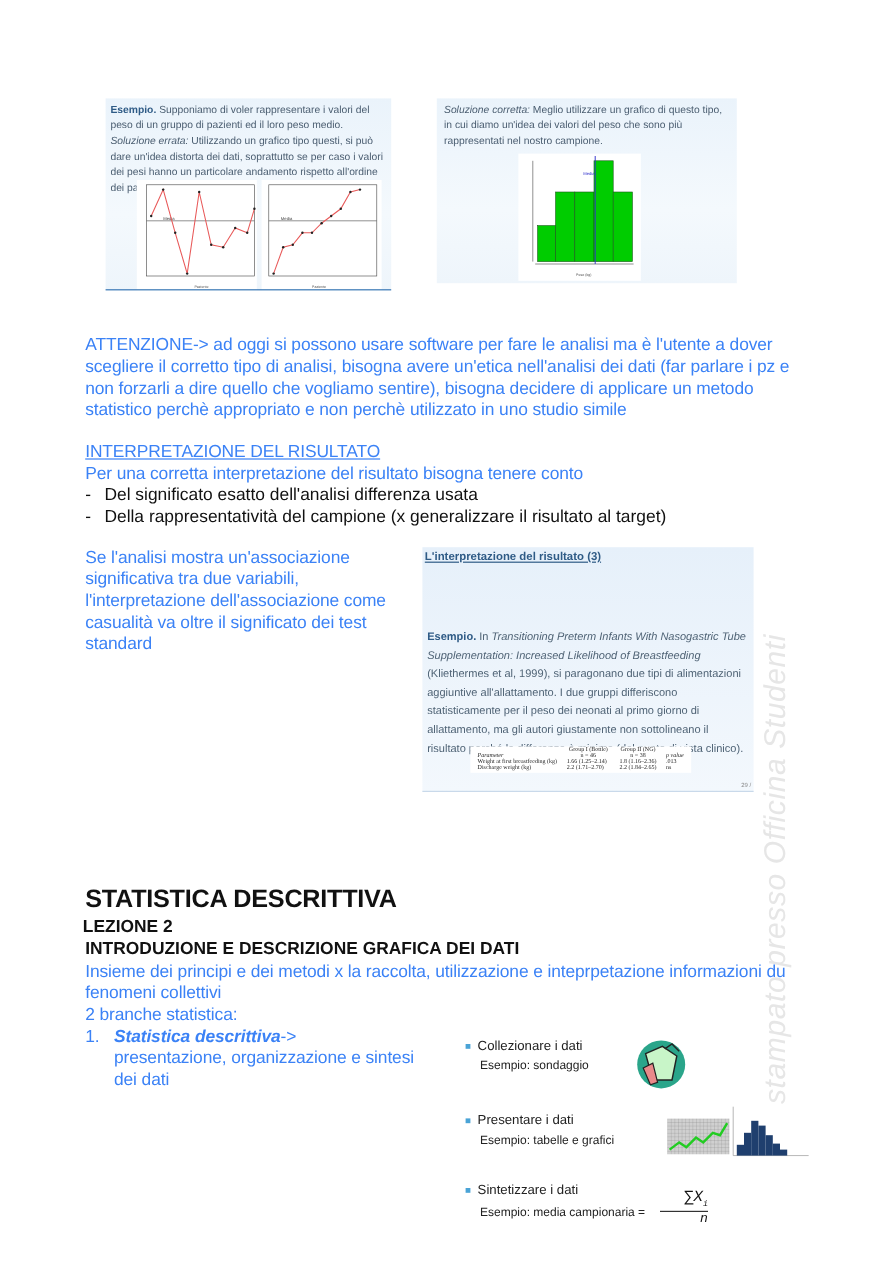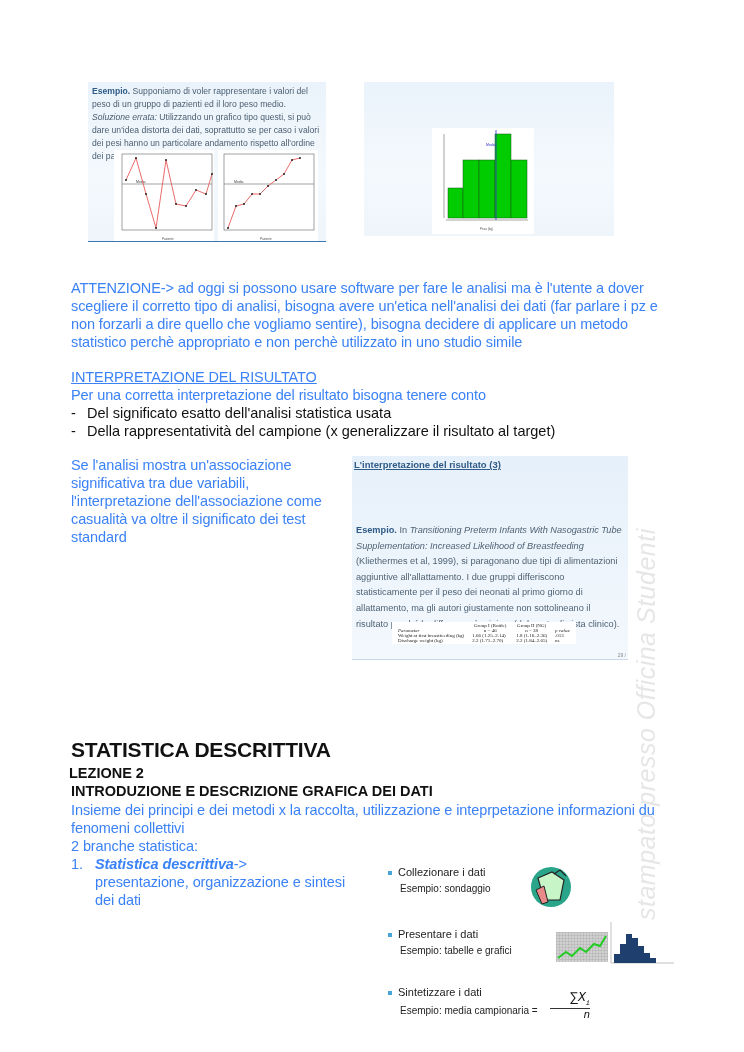--- a/index.html
+++ b/index.html
@@ -81,20 +81,23 @@
           <circle cx="74" cy="10" r="1"></circle>
           <circle cx="82" cy="8" r="1"></circle>
       </g>
       <text x="42" y="90" font-size="3" fill="#555" font-family="Liberation Sans, sans-serif">Paziente</text>
     </svg>
   </div>
   <div class="slide-bottom-line" style="left:0;top:159px;width:238px;"></div>
 </div>
 
 <div class="slide" style="left:364px;top:82px;width:250px;height:154px;">
+  <div class="slide-text abs" style="left:6px;top:3px;width:240px;">
+    <i>Soluzione corretta:</i><span> Meglio utilizzare un grafico di questo tipo, in cui diamo un'idea dei valori del peso che sono più rappresentati nel nostro campione.</span>
+  </div>
   <div class="chart-box" style="left:68px;top:46px;width:102px;height:106px;">
     <svg width="102" height="106" viewBox="0 0 102 106">
       <line x1="12" y1="6" x2="12" y2="90" stroke="#444" stroke-width="0.5"></line>
       <line x1="14" y1="92" x2="96" y2="92" stroke="#444" stroke-width="0.5"></line>
       <g fill="#00cc00" stroke="#1a5a1a" stroke-width="0.5">
         <rect x="16" y="60" width="15" height="30"></rect>
         <rect x="31" y="32" width="16" height="58"></rect>
         <rect x="47" y="32" width="16" height="58"></rect>
         <rect x="63" y="6" width="16" height="84"></rect>
         <rect x="79" y="32" width="16" height="58"></rect>
@@ -104,21 +107,21 @@
       <text x="48" y="102" font-size="3" fill="#555" font-family="Liberation Sans, sans-serif">Peso (kg)</text>
     </svg>
   </div>
 </div>
 
 <div class="para" style="left:71px;top:279px;width:610px;">ATTENZIONE-&gt; ad oggi si possono usare software per fare le analisi ma è l'utente a dover scegliere il corretto tipo di analisi, bisogna avere un'etica nell'analisi dei dati (far parlare i pz e non forzarli a dire quello che vogliamo sentire), bisogna decidere di applicare un metodo statistico perchè appropriato e non perchè utilizzato in uno studio simile</div>
 
 <div class="para underline" style="left:71px;top:368px;">INTERPRETAZIONE DEL RISULTATO</div>
 <div class="para" style="left:71px;top:386px;">Per una corretta interpretazione del risultato bisogna tenere conto</div>
 <div class="dash-item" style="left:71px;top:404px;">
-  <span class="dash">-</span><span>Del significato esatto dell'analisi statistica usata</span>
+  <span class="dash">-</span><span>Del significato esatto dell'analisi differenza usata</span>
 </div>
 <div class="dash-item" style="left:71px;top:422px;">
   <span class="dash">-</span><span>Della rappresentatività del campione (x generalizzare il risultato al target)</span>
 </div>
 
 <div class="para" style="left:71px;top:456px;width:272px;">Se l'analisi mostra un'associazione significativa tra due variabili, l'interpretazione dell'associazione come casualità va oltre il significato dei test standard</div>
 
 <div class="slide" style="left:352px;top:456px;width:276px;height:204px;background:linear-gradient(180deg,#e6f0fa 0%,#f3f8fd 100%);">
   <div class="s2-title abs" style="left:2px;top:3px;">L'interpretazione del risultato (3)</div>
   <div class="s2-text abs" style="left:4px;top:67px;width:266px;">

